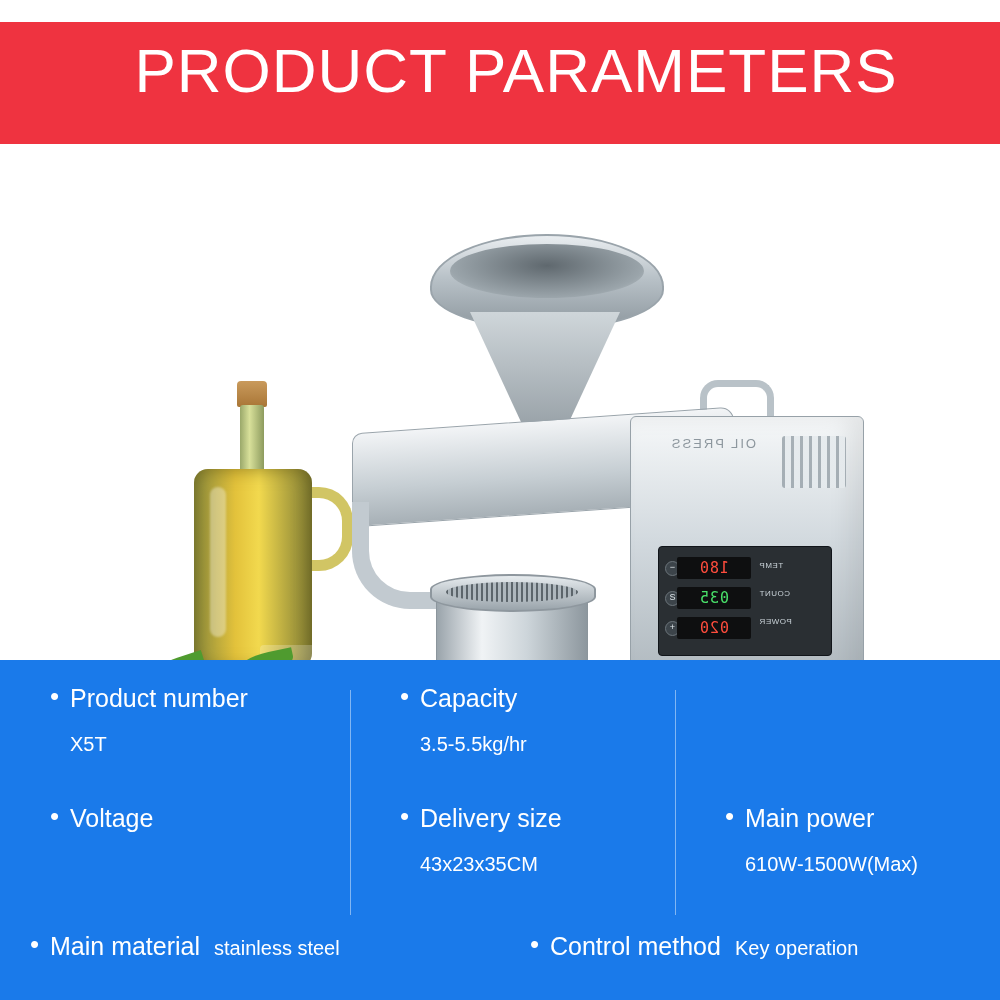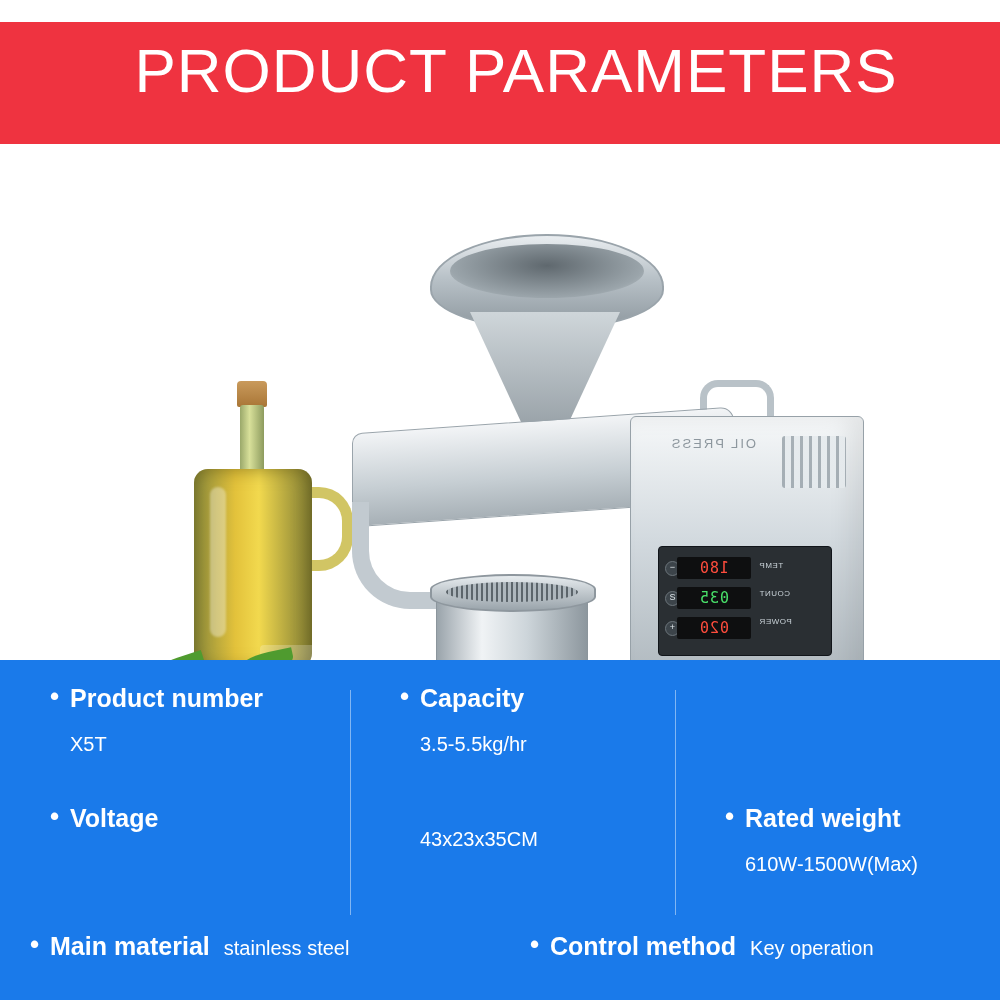--- a/index.html
+++ b/index.html
@@ -188,21 +188,21 @@
     display:grid;
     grid-template-columns:350px 325px 325px;
     grid-template-rows:120px 120px 100px;
   }
   .cell{position:relative;padding:26px 0 0 70px;box-sizing:border-box;}
   .divider-v{
     position:absolute;top:690px;width:1px;height:225px;background:rgba(255,255,255,.45);
   }
   .dv1{left:350px;} .dv2{left:675px;}
   .spec-label{
-    color:#ffffff;font-size:25px;font-weight:bold;position:relative;
+    color:#ffffff;font-size:25px;font-weight:normal;position:relative;
     line-height:1;
   }
   .spec-label:before{
     content:"•";position:absolute;left:-20px;top:-3px;font-size:26px;color:#ffffff;
   }
   .spec-value{
     color:#ffffff;font-size:20px;margin-top:22px;font-weight:normal;
   }
   
   .cell-wide{
@@ -296,24 +296,25 @@
       <div class="spec-label">Capacity</div>
       <div class="spec-value">3.5-5.5kg/hr</div>
     </div>
     <div class="cell">
     </div>
 
     <div class="cell">
       <div class="spec-label">Voltage</div>
     </div>
     <div class="cell">
+      <div class="spec-label">Delivery size</div>
       <div class="spec-value">43x23x35CM</div>
     </div>
     <div class="cell">
-      <div class="spec-label">Rated weight</div>
+      <div class="spec-label">Main power</div>
       <div class="spec-value">610W-1500W(Max)</div>
     </div>
   </div>
 
   <div class="bottom-row">
     <div class="cell-wide bw2" style="padding-left:50px;">
       <div class="spec-label">Main material</div>
       <div class="spec-value">stainless steel</div>
     </div>
     <div class="cell-wide bw1">

